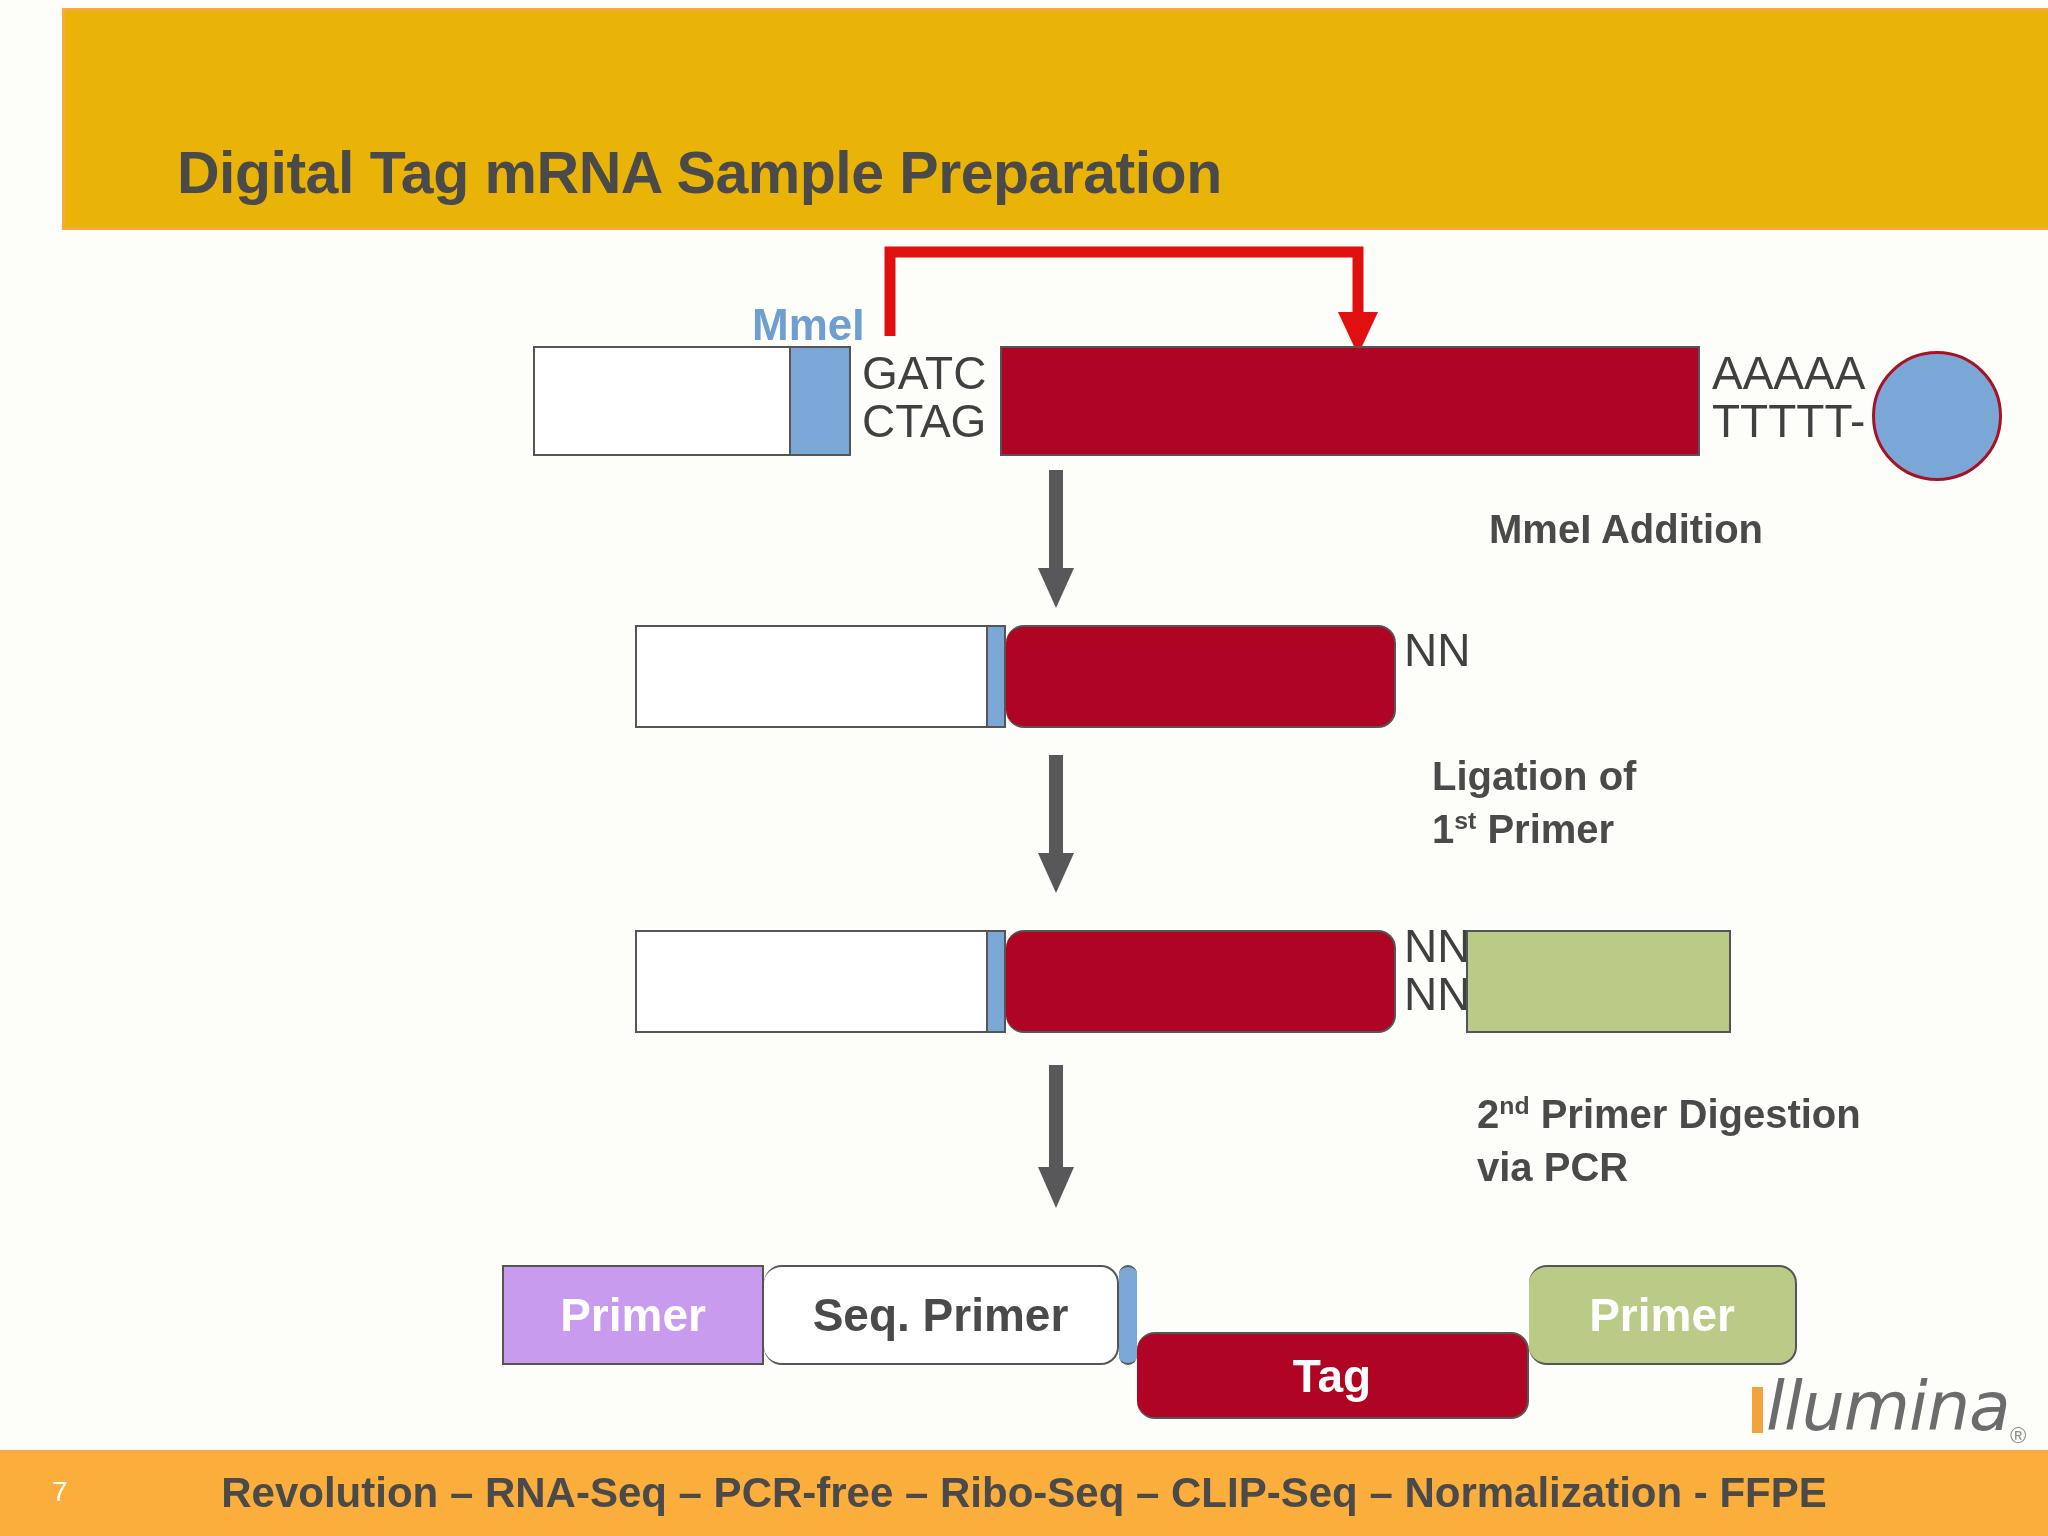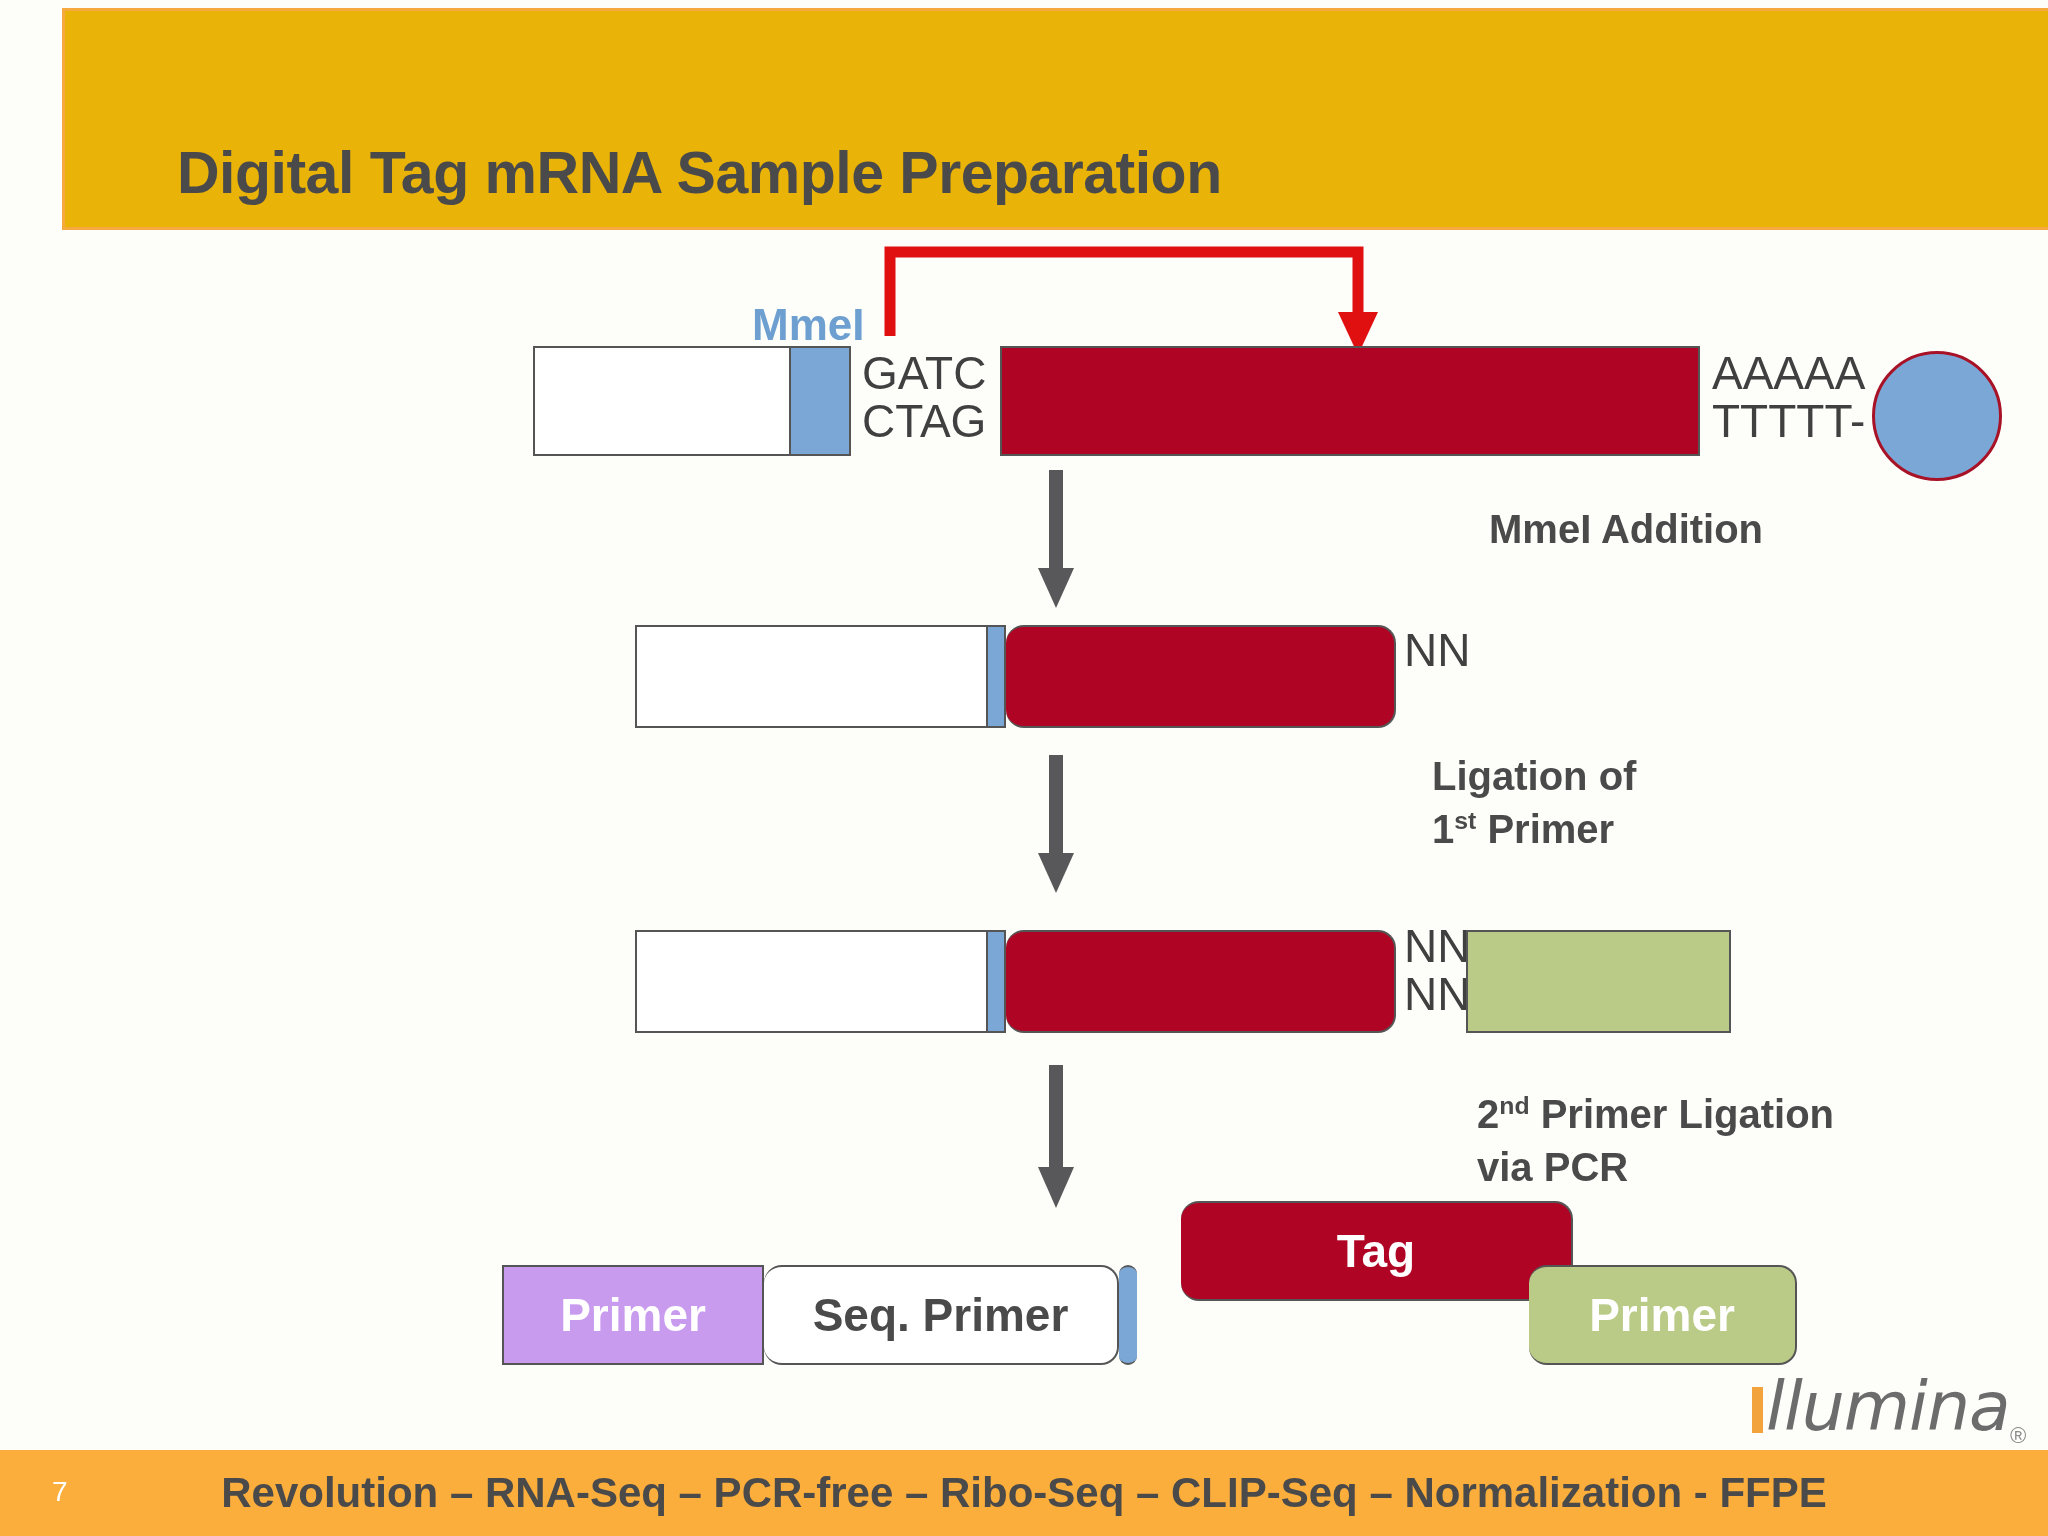--- a/index.html
+++ b/index.html
@@ -153,31 +153,31 @@
   <div class="bar red noborder-l" style="left:1006px;top:930px;width:390px;height:103px;"></div>
   <div class="seqtxt" style="left:1404px;top:923px;">NN</div>
   <div class="seqtxt" style="left:1404px;top:971px;">NN</div>
   <div class="bar green" style="left:1466px;top:930px;width:265px;height:103px;"></div>
 
   <svg class="dnarrow" style="left:1036px;top:1065px;height:145px;" viewBox="0 0 40 145" preserveAspectRatio="none">
     <rect x="13" y="0" width="14" height="108" fill="#58585A"></rect>
     <polygon points="20,143 2,102 38,102" fill="#58585A"></polygon>
   </svg>
 
-  <div class="steplabel" style="left:1477px;top:1088px;"><span>2</span><sup>nd</sup><span> Primer Ligation</span></div>
+  <div class="steplabel" style="left:1477px;top:1088px;"><span>2</span><sup>nd</sup><span> Primer Digestion</span></div>
   <div class="steplabel" style="left:1477px;top:1141px;">via PCR</div>
 
   <div class="bar purple" style="left:502px;top:1265px;width:262px;height:100px;">
     <span class="barlabel">Primer</span>
   </div>
   <div class="bar white noborder-l" style="left:764px;top:1265px;width:355px;height:100px;">
     <span class="barlabel dark">Seq. Primer</span>
   </div>
   <div class="bar blue noborder-l noborder-r" style="left:1119px;top:1265px;width:18px;height:100px;"></div>
-  <div class="bar red noborder-l" style="left:1137px;top:1201px;width:392px;height:100px;margin-left:44px;">
+  <div class="bar red noborder-l" style="left:1137px;top:1332px;width:392px;height:87px;">
     <span class="barlabel">Tag</span>
   </div>
   <div class="bar green noborder-l" style="left:1529px;top:1265px;width:268px;height:100px;">
     <span class="barlabel">Primer</span>
   </div>
 
 </div>
 
 <div id="logo">
   <span class="bar-i"></span>

